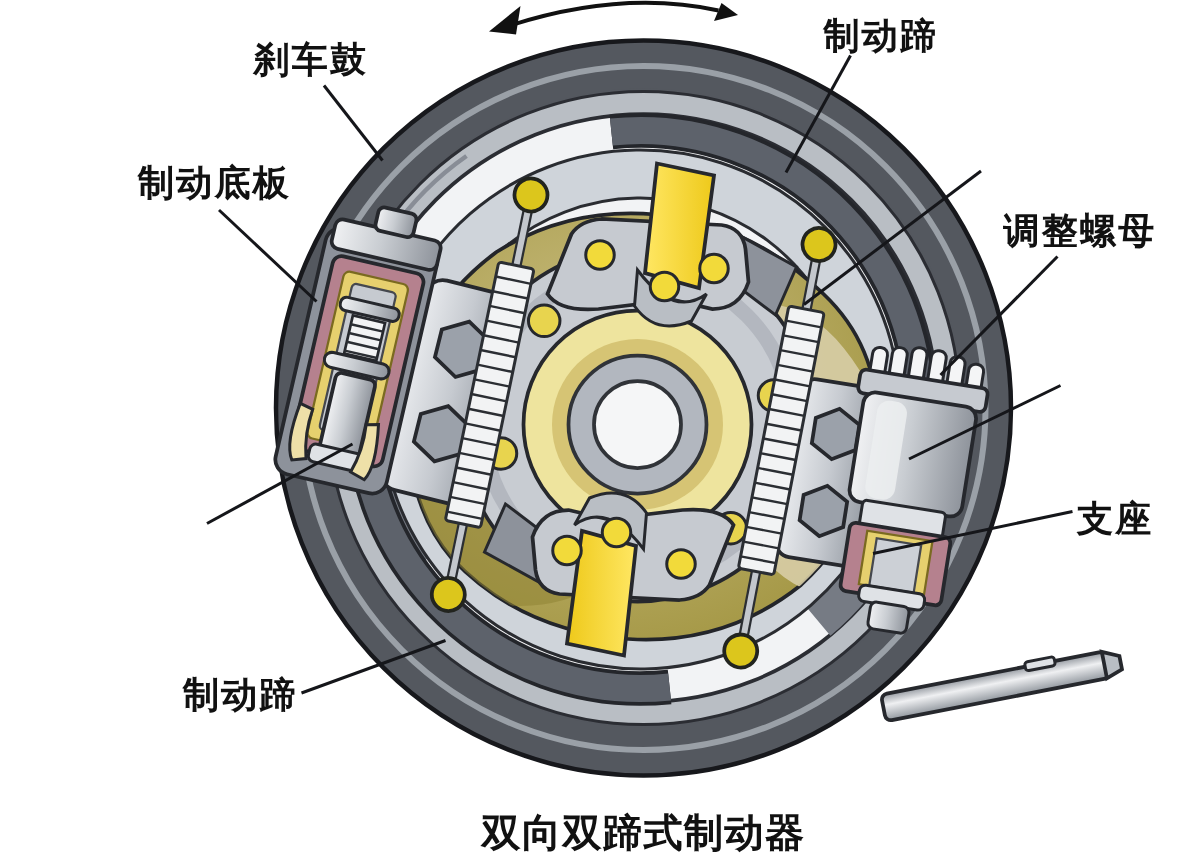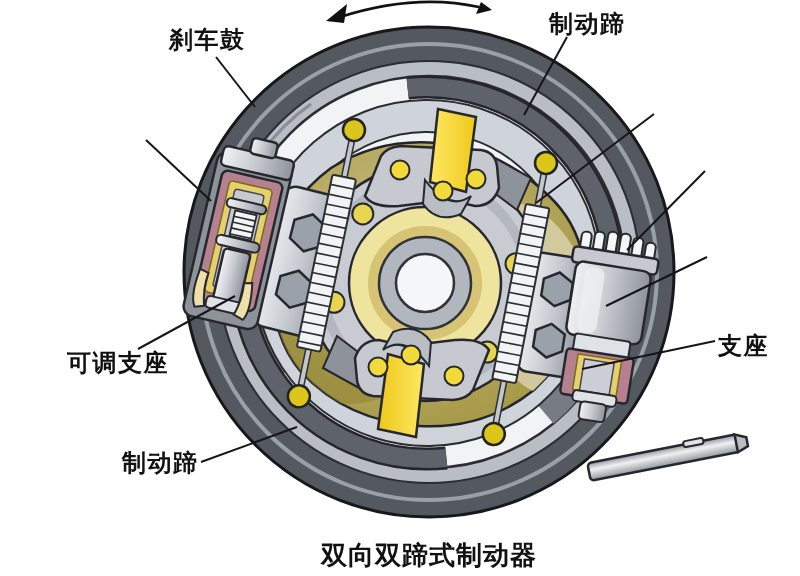--- a/index.html
+++ b/index.html
@@ -196,19 +196,20 @@
     <line x1="676" y1="171" x2="598" y2="250"></line>
     <line x1="678" y1="257" x2="577" y2="306"></line>
     <line x1="686" y1="341" x2="553" y2="369"></line>
     <line x1="109" y1="349" x2="206" y2="296"></line>
     <line x1="172" y1="462" x2="268" y2="427"></line>
   </g>
 </svg>
 
 <div class="lbl" style="left:140px;top:28px">刹车鼓</div>
 <div class="lbl" style="left:520px;top:12px">制动蹄</div>
+<div class="lbl" style="left:63px;top:110px">制动底板</div>
+<div class="lbl" style="left:640px;top:142px">调整螺母</div>
 <div class="lbl" style="left:689px;top:334px">支座</div>
-<div class="lbl" style="left:38px;top:351px">可调支座</div>
 <div class="lbl" style="left:93px;top:451px">制动蹄</div>
 
 <div class="caption">双向双蹄式制动器</div>
 
 </div>
 
 </body></html>

